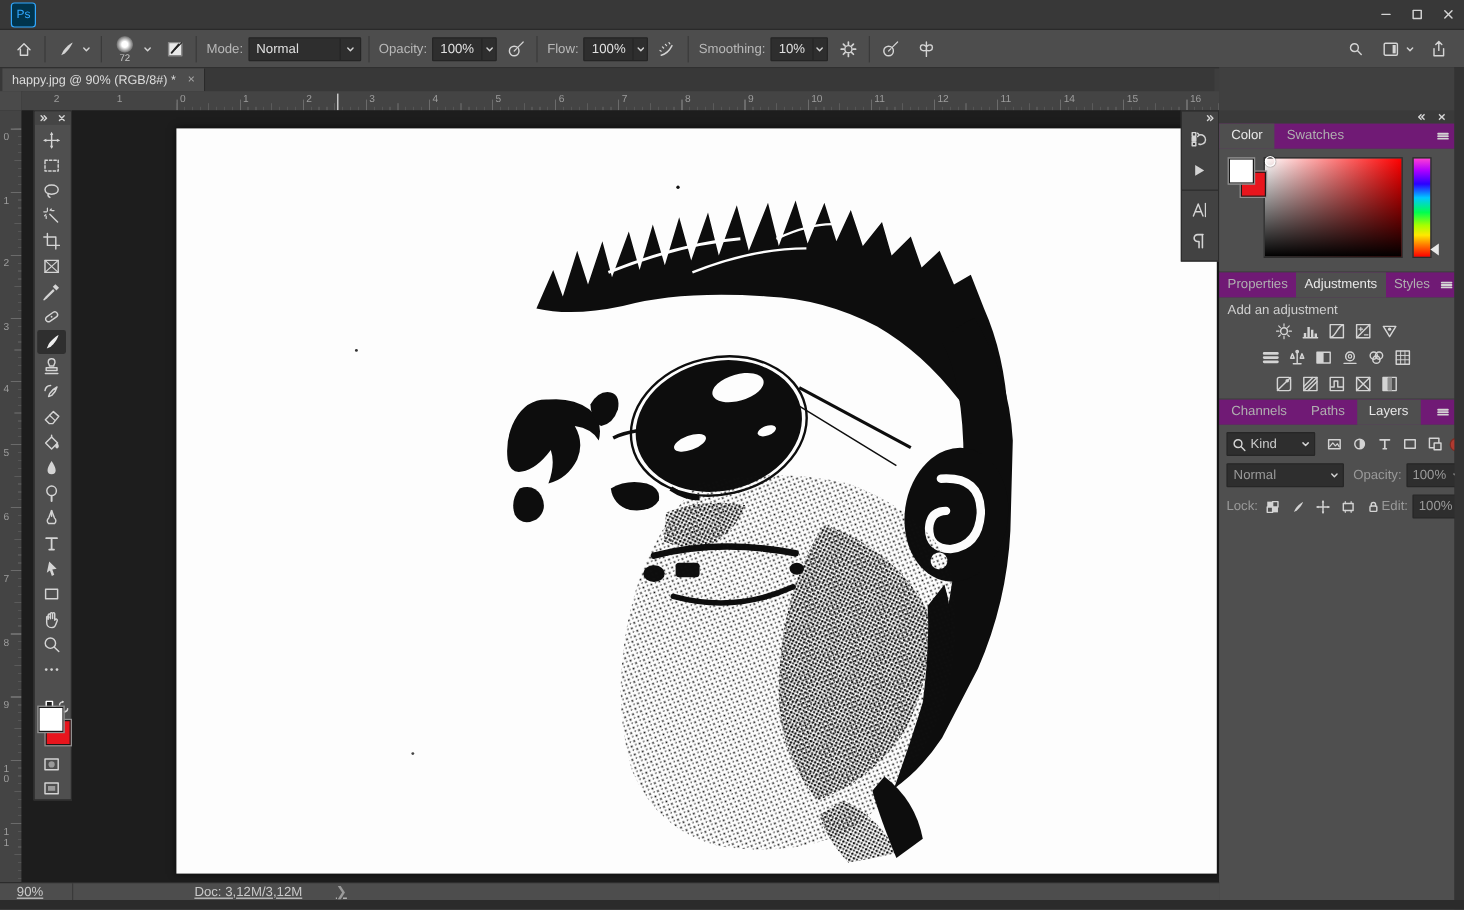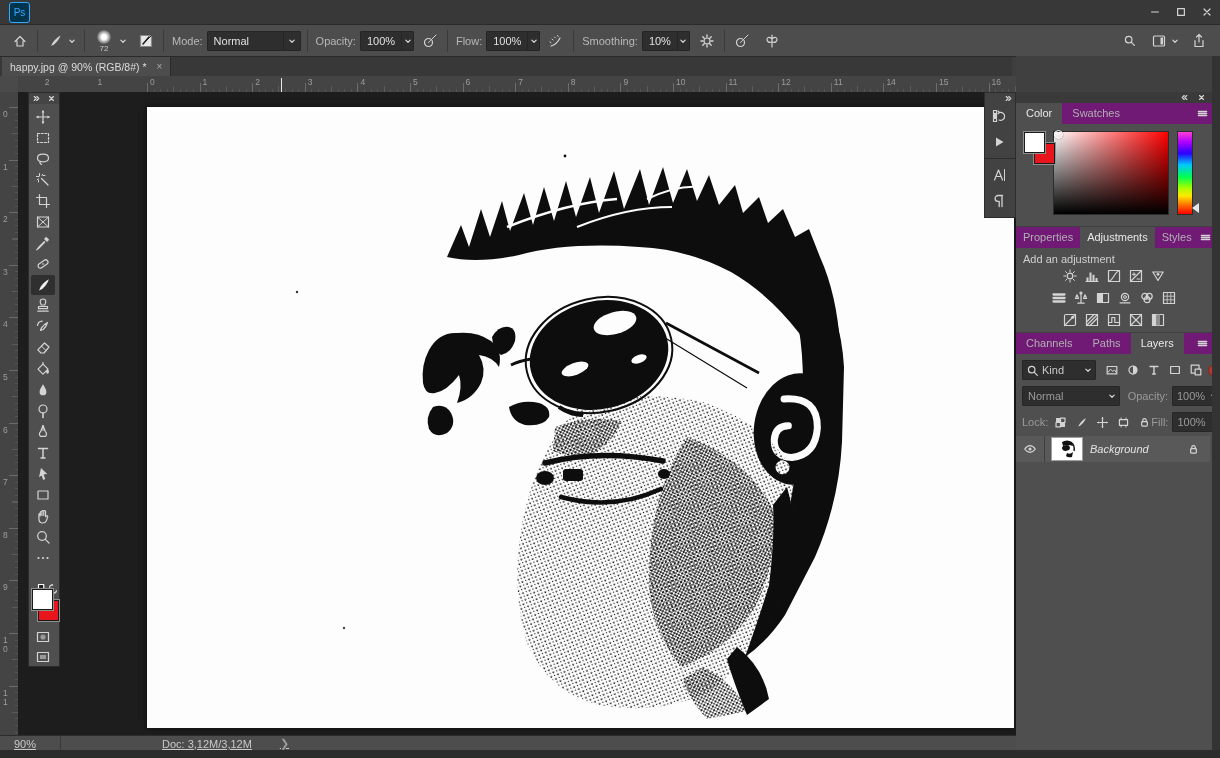--- a/index.html
+++ b/index.html
@@ -835,55 +835,31 @@
                 <path d="M5 2.5v2M11 2.5v2M5 11.5v2M11 11.5v2" stroke-width="1"></path>
               </svg>
             </span>
             <span style="display: flex;">
               <svg class="ic" width="13" height="13" viewBox="0 0 16 16" fill="none" stroke="#d4d4d4" stroke-width="1.2" stroke-linecap="round" stroke-linejoin="round">
                 <rect x="4.5" y="7" width="7" height="5.5" rx="1"></rect>
                 <path d="M5.8 7V5.5a2.2 2.2 0 014.4 0V7"></path>
               </svg>
             </span>
           </span>
-        <span style="margin-left:auto">Fill:</span>
+        <span style="margin-left:auto">Edit:</span>
         <span class="lsel" style="width:44px;margin-left:4px">
           <span class="val" style="padding:0 4px">100%</span>
           <span class="chev">
               <svg class="ic" width="10" height="10" viewBox="0 0 16 16" fill="none" stroke="#d4d4d4" stroke-width="1.2" stroke-linecap="round" stroke-linejoin="round">
                 <path d="M4.5 6.5 8 10l3.5-3.5"></path>
               </svg>
             </span>
         </span>
       </div>
 
-      <div class="layer-row" style="top:82px">
-        <span class="eye-col">
-            <svg class="ic" width="14" height="14" viewBox="0 0 16 16" fill="none" stroke="#d4d4d4" stroke-width="1.2" stroke-linecap="round" stroke-linejoin="round">
-              <path d="M2 8c1.8-2.5 3.9-3.8 6-3.8S12.2 5.5 14 8c-1.8 2.5-3.9 3.8-6 3.8S3.8 10.5 2 8z"></path>
-              <circle cx="8" cy="8" r="1.8" fill="#d4d4d4" stroke="none"></circle>
-            </svg>
-          </span>
-        <span class="layer-thumb">
-          <svg class="ic" width="30" height="22" viewBox="0 0 30 22">
-            <rect width="30" height="22" fill="#fff"></rect>
-            <path d="M10,4 Q15,1 20,4 L21,8 Q16,6 11,8 Z" fill="#111"></path>
-            <ellipse cx="14" cy="10" rx="4" ry="2.8" fill="#111" transform="rotate(-12 14 10)"></ellipse>
-            <path d="M15,15 Q18,17 21,14 L20,19 Q16,20 14,18 Z" fill="#111"></path>
-            <path d="M20,5 Q23,8 22,13" stroke="#111" stroke-width="1.4" fill="none"></path>
-          </svg>
-        </span>
-        <span class="layer-name">Background</span>
-        <span class="layer-lock" style="display:flex">
-            <svg class="ic" width="13" height="13" viewBox="0 0 16 16" fill="none" stroke="#d4d4d4" stroke-width="1.2" stroke-linecap="round" stroke-linejoin="round">
-              <rect x="4.5" y="7" width="7" height="5.5" rx="1"></rect>
-              <path d="M5.8 7V5.5a2.2 2.2 0 014.4 0V7"></path>
-            </svg>
-          </span>
-      </div>
     </div>
   </div>
   <div class="abs right-edge"></div>
 
   <div class="abs statusbar">
     <span class="sb-zoom">90%</span>
     <span class="sb-sep"></span>
     <span style="margin-left:101px">Doc: 3,12M/3,12M</span>
     <span style="margin-left:28px;color:#9a9a9a">❯</span>
   </div>

